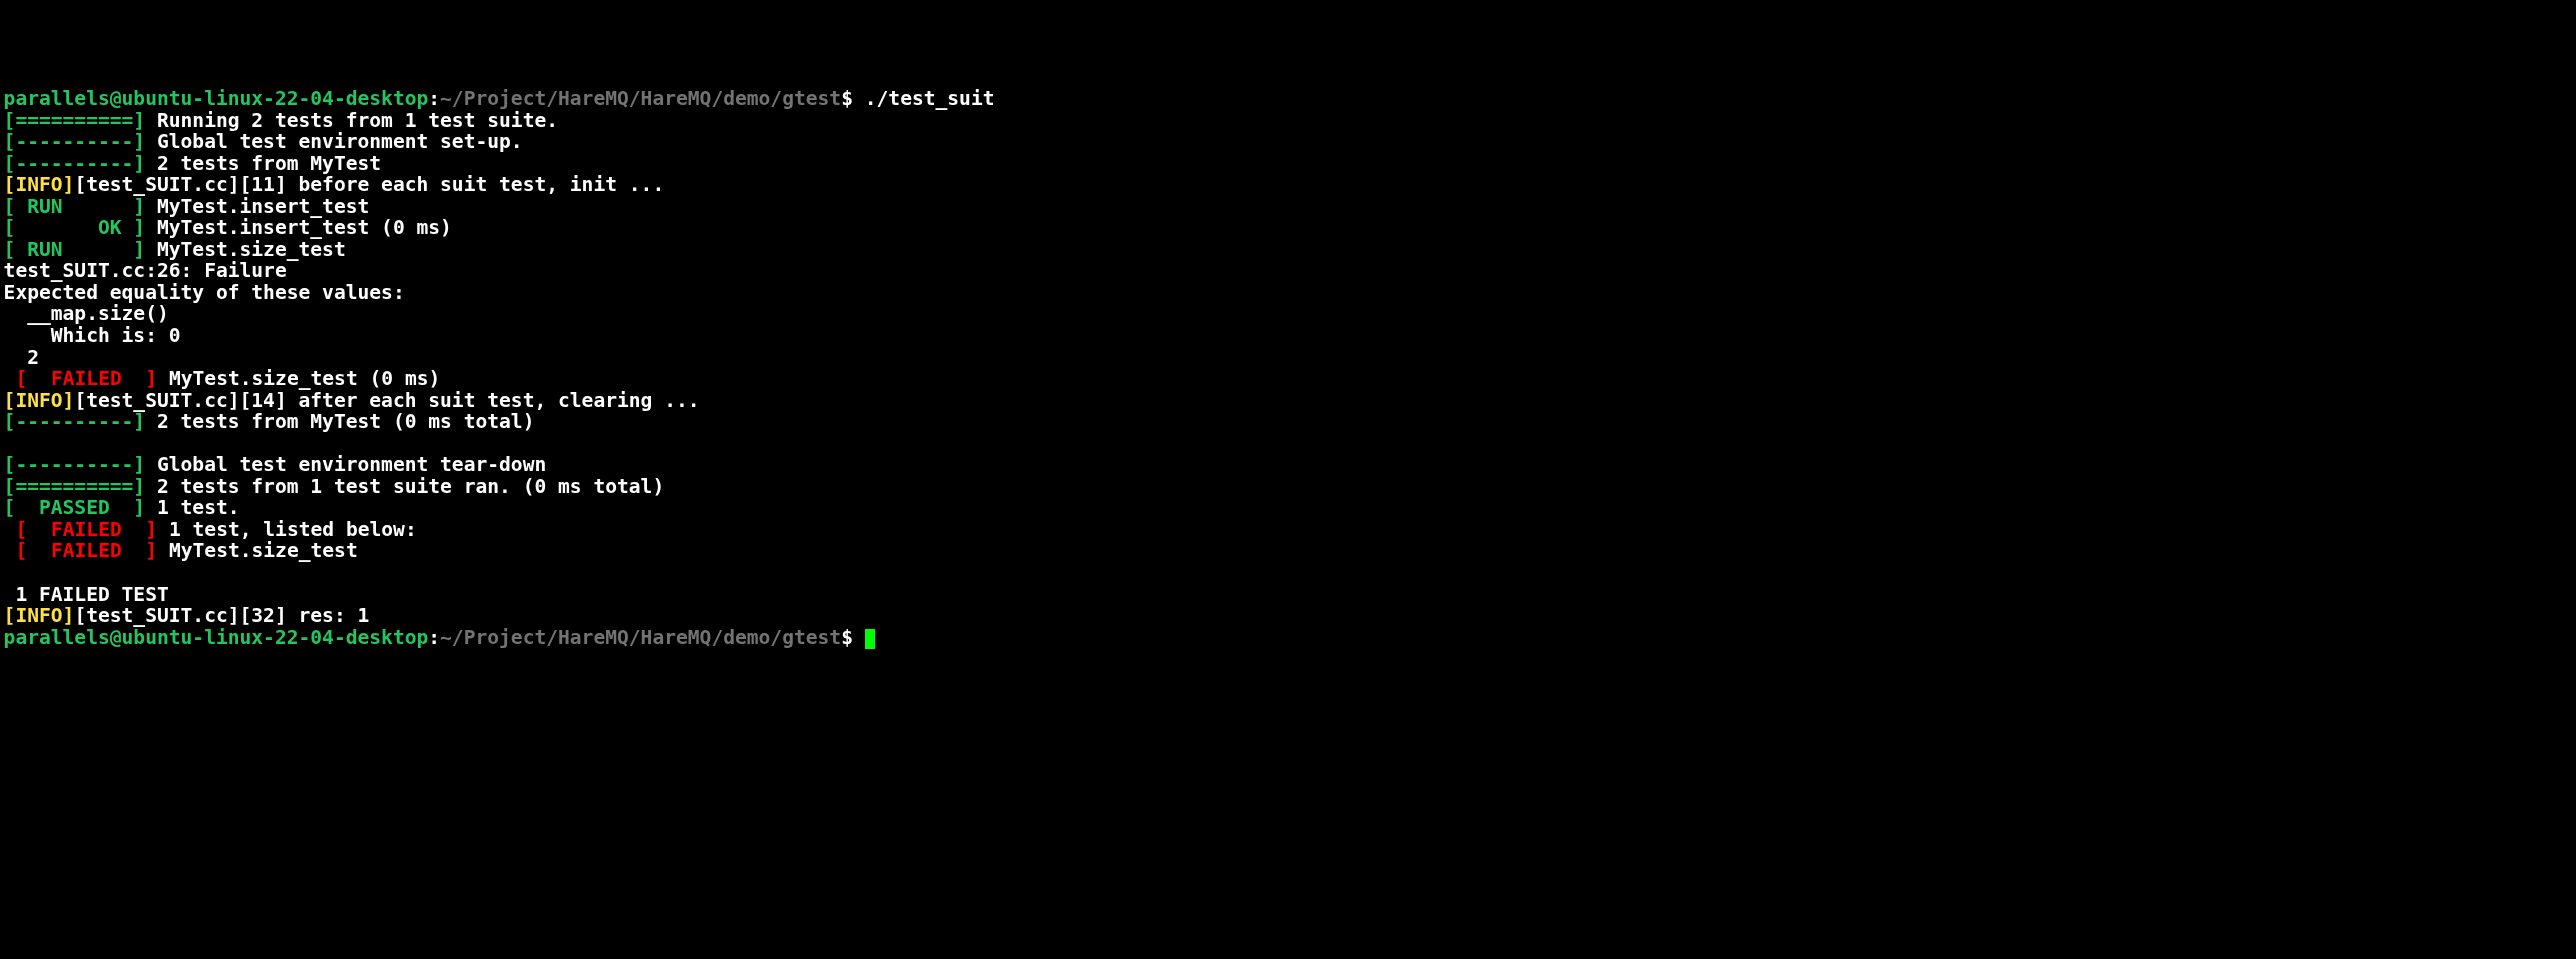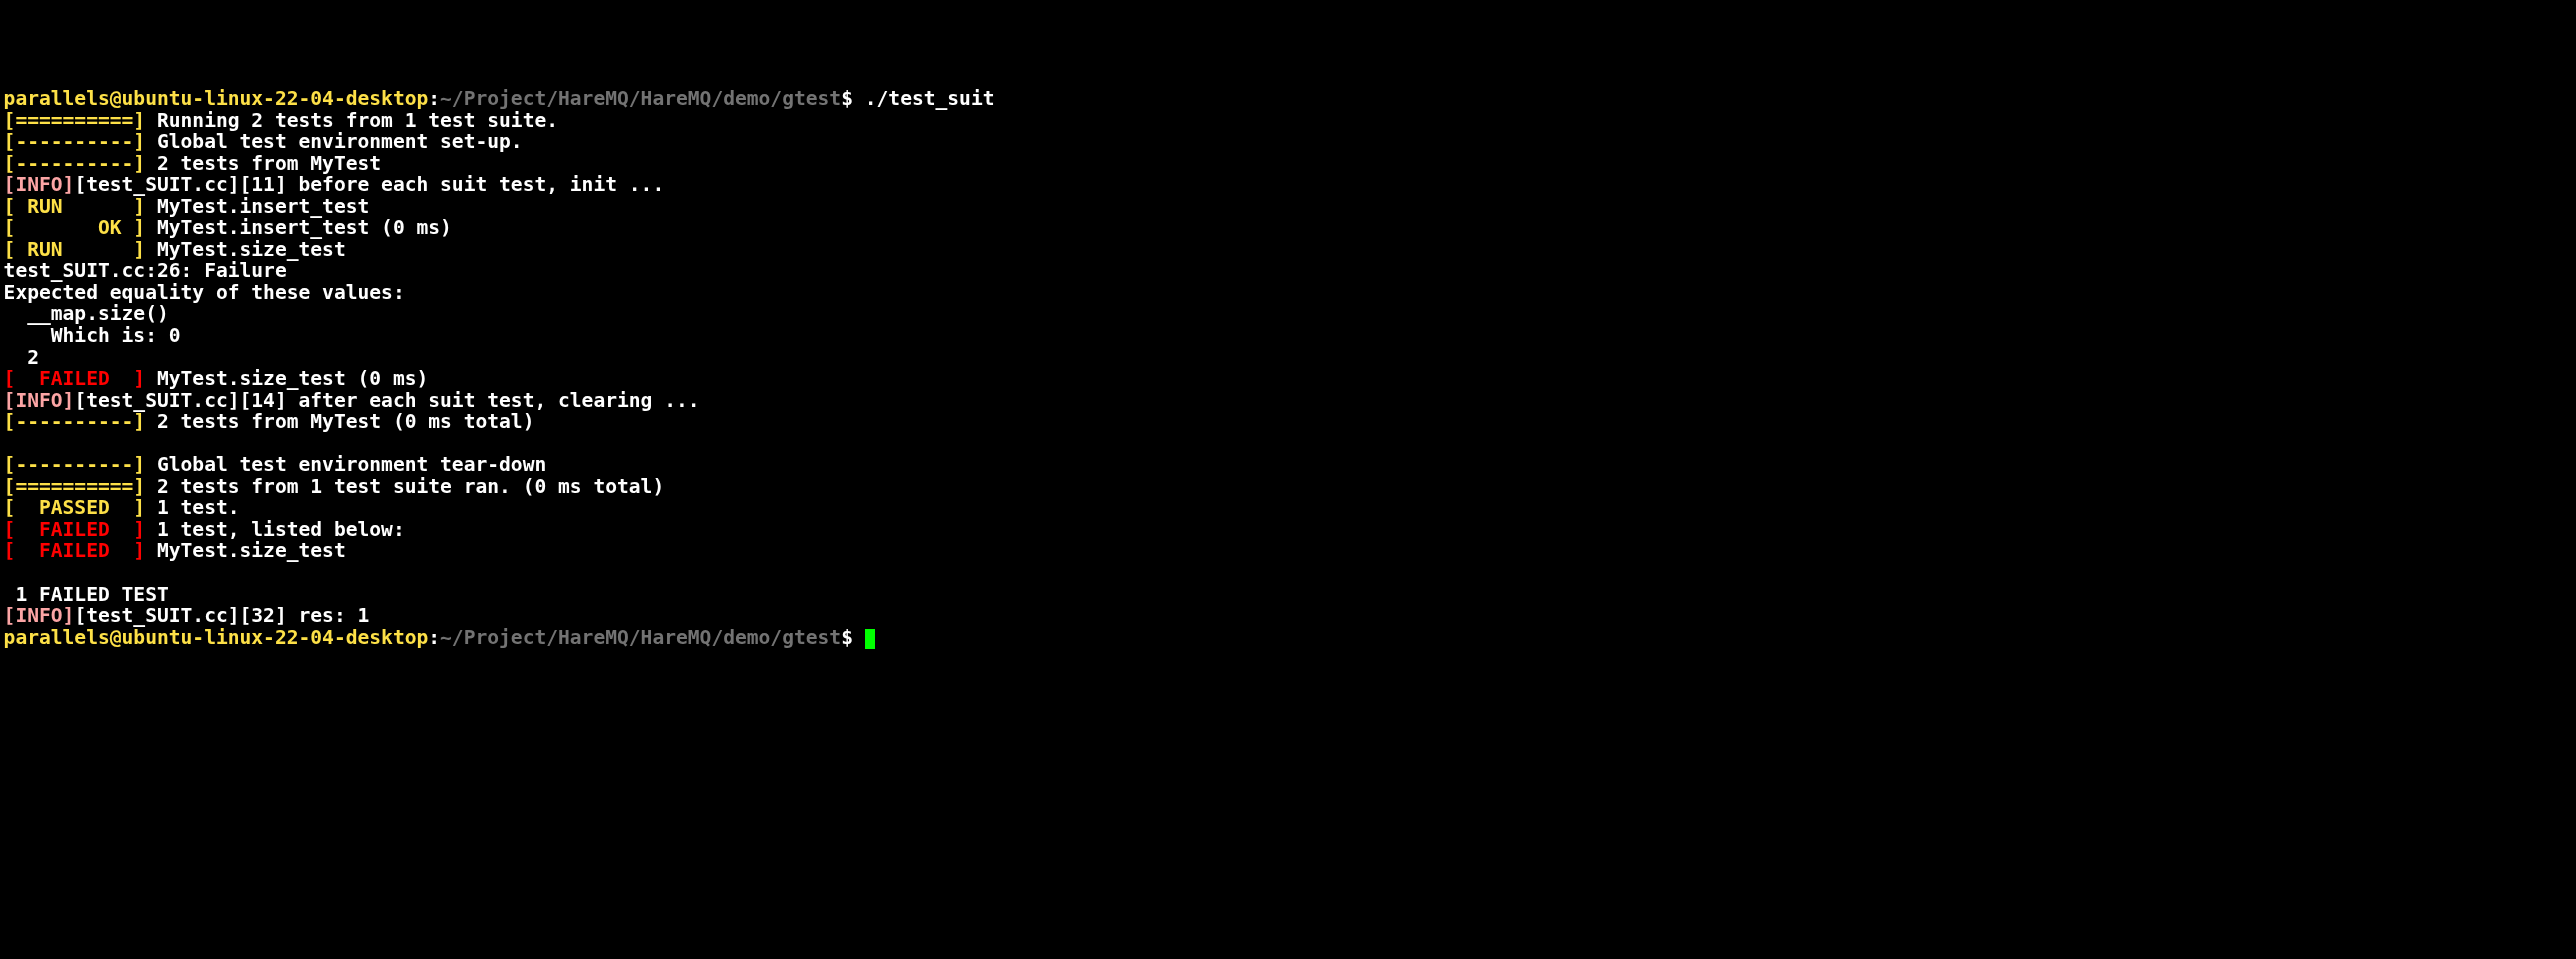--- a/index.html
+++ b/index.html
@@ -10,23 +10,23 @@
     body {
       background-color: #000000;
       color: #ffffff;
       font-family: 'DejaVu Sans Mono', 'Liberation Mono', 'Courier New', monospace;
       font-size: 19.6px;
       line-height: 1.1;
       padding: 1.8px 3.6px;
       white-space: pre;
       font-weight: bold;
     }
-    .green { color: #fde047; }
-    .red { color: #ff0000; }
-    .blue { color: #fca5a5; text-align: center; }
+    .green { color: #22c55e; }
+    .red { color: #ff0000; margin-left: 12px; }
+    .blue { color: #fde047; text-align: center; }
     .cyan { color: #737373; }
     .white { color: #ffffff; }
     .cursor {
       display: inline-block;
       background-color: #00ff00;
       width: 10.7px;
       height: 19.6px;
       vertical-align: text-bottom;
     }
     .line {

